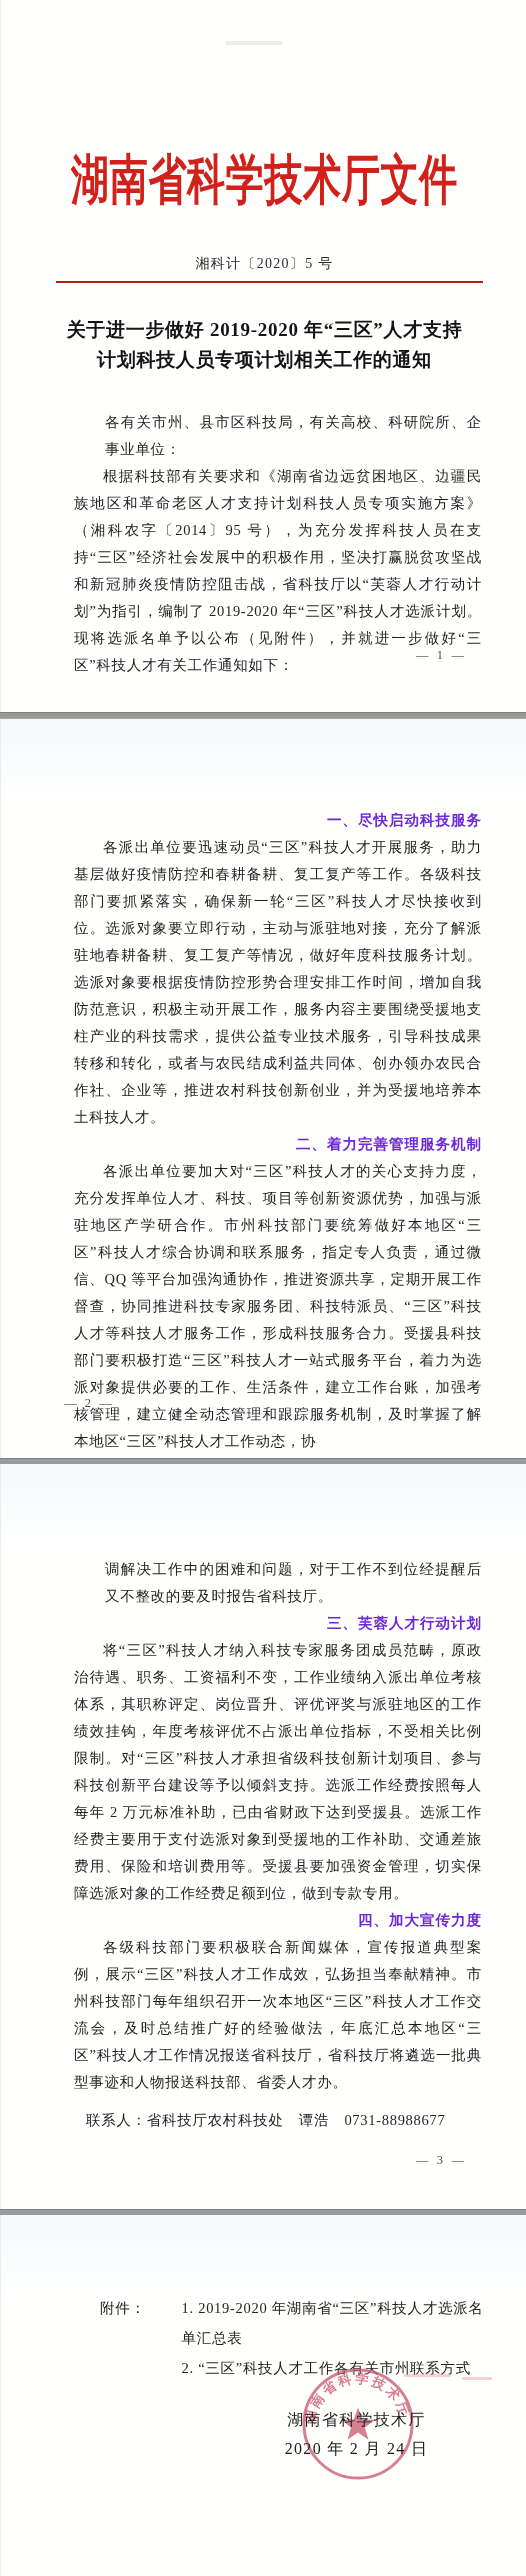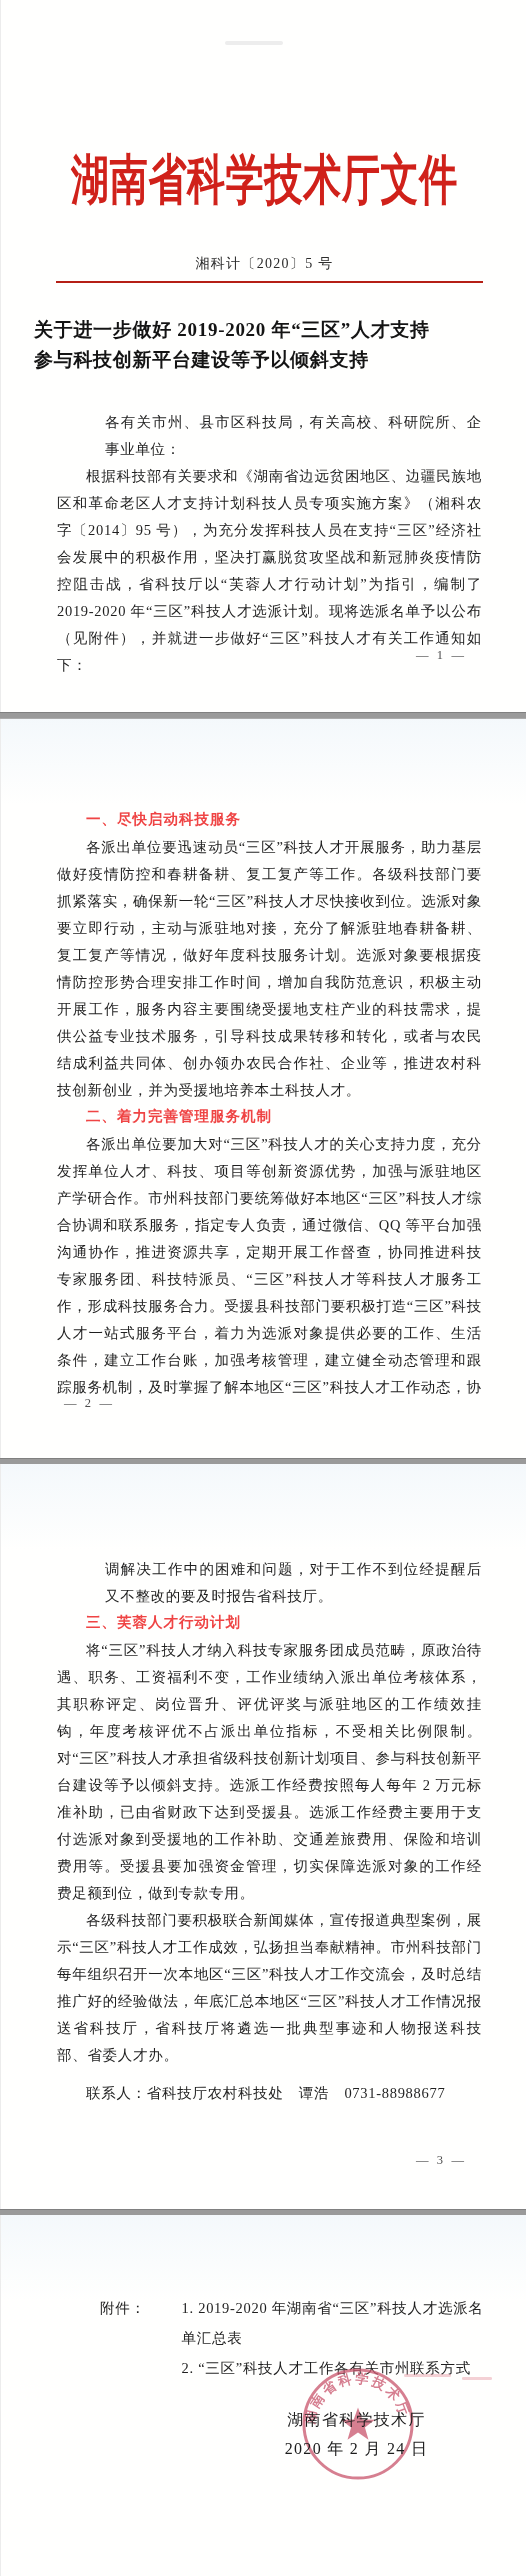--- a/index.html
+++ b/index.html
@@ -36,35 +36,35 @@
   }
   .doc-number {
     position:absolute; top:255px; left:0; width:527px; text-align:center;
     font-size:14px; color:#2c2c2c; letter-spacing:1.3px;
   }
   .red-rule {
     position:absolute; top:281px; left:55px; width:427px; height:2px;
     background:#b51f15;
   }
   .notice-title {
-    position:absolute; top:315px; left:33px; width:461px; 
+    position:absolute; top:315px; left:33px; width:461px; text-align:center;
     font-size:19px; line-height:30px; font-weight:700; color:#141414;
     letter-spacing:0.7px;
   }
   .content {
     position:absolute; left:56px; width:425px;
     font-size:14.5px; line-height:27px; color:#1f1f1f;
     text-align:justify; letter-spacing:0.7px;
   }
-  .para { text-indent:2em; }
+  .para { text-indent:2em;margin-left:17px; }
   .para-cont { text-indent:0;margin-left:48px; }
   .sec-heading {
-    font-family:Liberation Mono, monospace;
-    font-weight:700; color:#ef4444; text-indent:2em; letter-spacing:1px;
-    text-align:left;
+    font-family:Liberation Sans, sans-serif;
+    font-weight:700; color:#6d28d9; text-indent:2em; letter-spacing:1px;
+    text-align:right;
   }
   .contact-line { text-indent:2em; margin-top:11px; text-align:left; }
   .pagenum {
     position:absolute; font-size:12.5px; color:#4d4d4d; letter-spacing:2.6px;
     white-space:nowrap;
   }
   .attach-row {
     position:absolute; top:78px; left:99px; width:395px;
     display:flex; align-items:flex-start;
     font-size:14.5px; line-height:30px; color:#1f1f1f; letter-spacing:0.7px;
@@ -85,21 +85,21 @@
 
 <div id="doc-viewer">
 
   <div class="page" style="top:0; height:712px;">
     <div class="smudge"></div>
     <div class="masthead">湖南省科学技术厅文件</div>
     <div class="doc-number">湘科计〔2020〕5 号</div>
     <div class="red-rule"></div>
     <div class="notice-title">
       <div>关于进一步做好 2019-2020 年“三区”人才支持</div>
-      <div>参与科技创新平台建设等予以倾斜支持</div>
+      <div>计划科技人员专项计划相关工作的通知</div>
     </div>
     <div class="content" style="top:409px;">
       <div class="para-cont">各有关市州、县市区科技局，有关高校、科研院所、企事业单位：</div>
       <div class="para">根据科技部有关要求和《湖南省边远贫困地区、边疆民族地区和革命老区人才支持计划科技人员专项实施方案》（湘科农字〔2014〕95 号），为充分发挥科技人员在支持“三区”经济社会发展中的积极作用，坚决打赢脱贫攻坚战和新冠肺炎疫情防控阻击战，省科技厅以“芙蓉人才行动计划”为指引，编制了 2019-2020 年“三区”科技人才选派计划。现将选派名单予以公布（见附件），并就进一步做好“三区”科技人才有关工作通知如下：</div>
     </div>
     <div class="pagenum" style="top:648px; left:415px;">— 1 —</div>
   </div>
 
   <div class="page-separator" style="top:712px;"></div>
 
@@ -115,20 +115,21 @@
   </div>
 
   <div class="page-separator" style="top:1458px;"></div>
 
   <div class="page" style="top:1464px; height:836px;">
     <div class="page-tint"></div>
     <div class="content" style="top:92px;">
       <div class="para-cont">调解决工作中的困难和问题，对于工作不到位经提醒后又不整改的要及时报告省科技厅。</div>
       <div class="sec-heading">三、芙蓉人才行动计划</div>
       <div class="para">将“三区”科技人才纳入科技专家服务团成员范畴，原政治待遇、职务、工资福利不变，工作业绩纳入派出单位考核体系，其职称评定、岗位晋升、评优评奖与派驻地区的工作绩效挂钩，年度考核评优不占派出单位指标，不受相关比例限制。对“三区”科技人才承担省级科技创新计划项目、参与科技创新平台建设等予以倾斜支持。选派工作经费按照每人每年 2 万元标准补助，已由省财政下达到受援县。选派工作经费主要用于支付选派对象到受援地的工作补助、交通差旅费用、保险和培训费用等。受援县要加强资金管理，切实保障选派对象的工作经费足额到位，做到专款专用。</div>
+      <div class="sec-heading">四、加大宣传力度</div>
       <div class="para">各级科技部门要积极联合新闻媒体，宣传报道典型案例，展示“三区”科技人才工作成效，弘扬担当奉献精神。市州科技部门每年组织召开一次本地区“三区”科技人才工作交流会，及时总结推广好的经验做法，年底汇总本地区“三区”科技人才工作情况报送省科技厅，省科技厅将遴选一批典型事迹和人物报送科技部、省委人才办。</div>
       <div class="contact-line">联系人：省科技厅农村科技处　谭浩　0731-88988677</div>
     </div>
     <div class="pagenum" style="top:689px; left:415px;">— 3 —</div>
   </div>
 
   <div class="page-separator" style="top:2209px;"></div>
 
   <div class="page" style="top:2215px; height:385px;padding-left:13px;">
     <div class="page-tint"></div>

